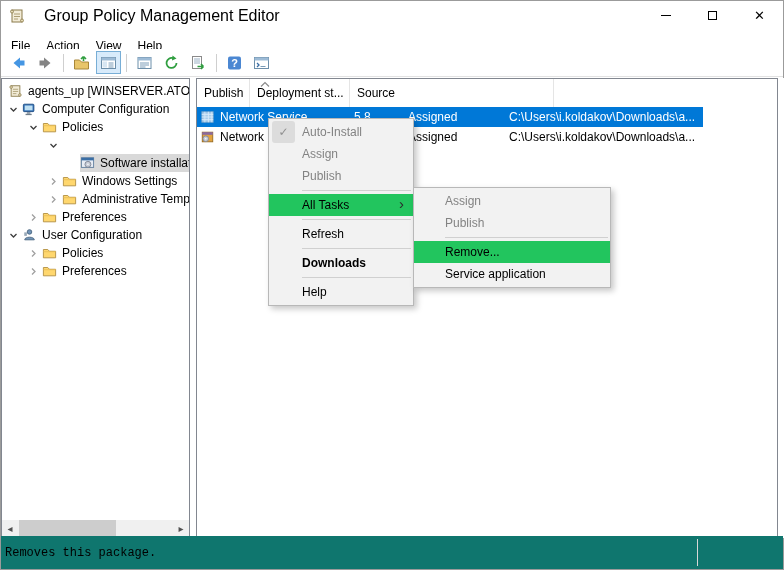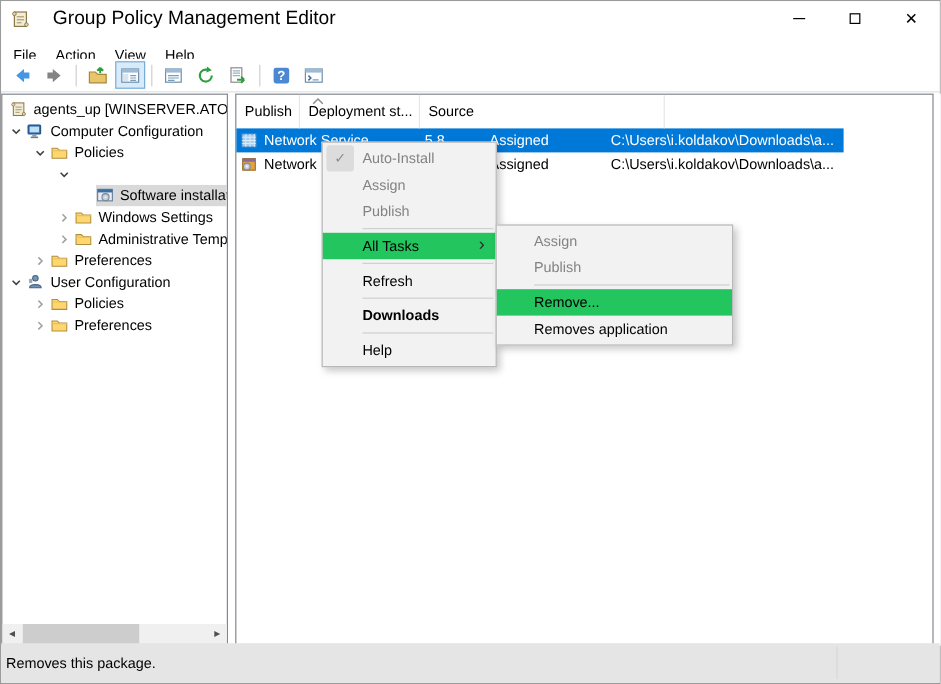--- a/index.html
+++ b/index.html
@@ -71,21 +71,21 @@
   .ctx-item.bold { font-weight:bold; }
   .ctx-sep { height:1px; background:#d0d0d0; margin:3px 2px 3px 33px; }
   .ctx-check { position:absolute; left:3px; top:0; width:23px; height:22px; background:#dcdcdc; border-radius:3px; display:flex; align-items:center; justify-content:center; color:#8f8f8f; font-size:12px; }
   .ctx-arrow { position:absolute; right:9px; top:50%; transform:translateY(-56%); font-size:15px; color:#2b2b2b; }
 
   .sub-menu { position:absolute; left:412px; top:186px; width:198px; background:#f2f2f2; border:1px solid #b8b8b8; box-shadow:3px 3px 6px rgba(0,0,0,0.22); padding:2px 0; z-index:11; }
   .sub-menu .ctx-item { padding-left:31px; }
   .sub-menu .ctx-sep { margin-left:31px; }
 
   
-  .statusbar { position:absolute; left:0; right:0; bottom:0; height:33px; background:#e5e5e5; display:flex; align-items:center; padding-left:4px; }
+  .statusbar { position:absolute; left:0; right:0; bottom:0; height:33px; background:#0f766e; display:flex; align-items:center; padding-left:4px;font-family:Liberation Mono, monospace; }
   .status-sep { position:absolute; left:696px; top:3px; bottom:3px; width:1px; background:#d7d7d7; }
 
   svg { display:block; }
   .hidden-defs { position:absolute; width:0; height:0; overflow:hidden; }
 </style>
 </head>
 <body>
 
 <svg class="hidden-defs" xmlns="http://www.w3.org/2000/svg">
   <defs>
@@ -449,21 +449,21 @@
         <span>Assign</span>
       </div>
     <div class="ctx-item disabled">
         <span>Publish</span>
       </div>
     <div class="ctx-sep"></div>
     <div class="ctx-item hl">
         <span>Remove...</span>
       </div>
     <div class="ctx-item">
-        <span>Removes application</span>
+        <span>Service application</span>
       </div>
   </div>
 
   <div class="statusbar">
     <span>Removes this package.</span>
     <div class="status-sep"></div>
   </div>
 
 </div>
 

